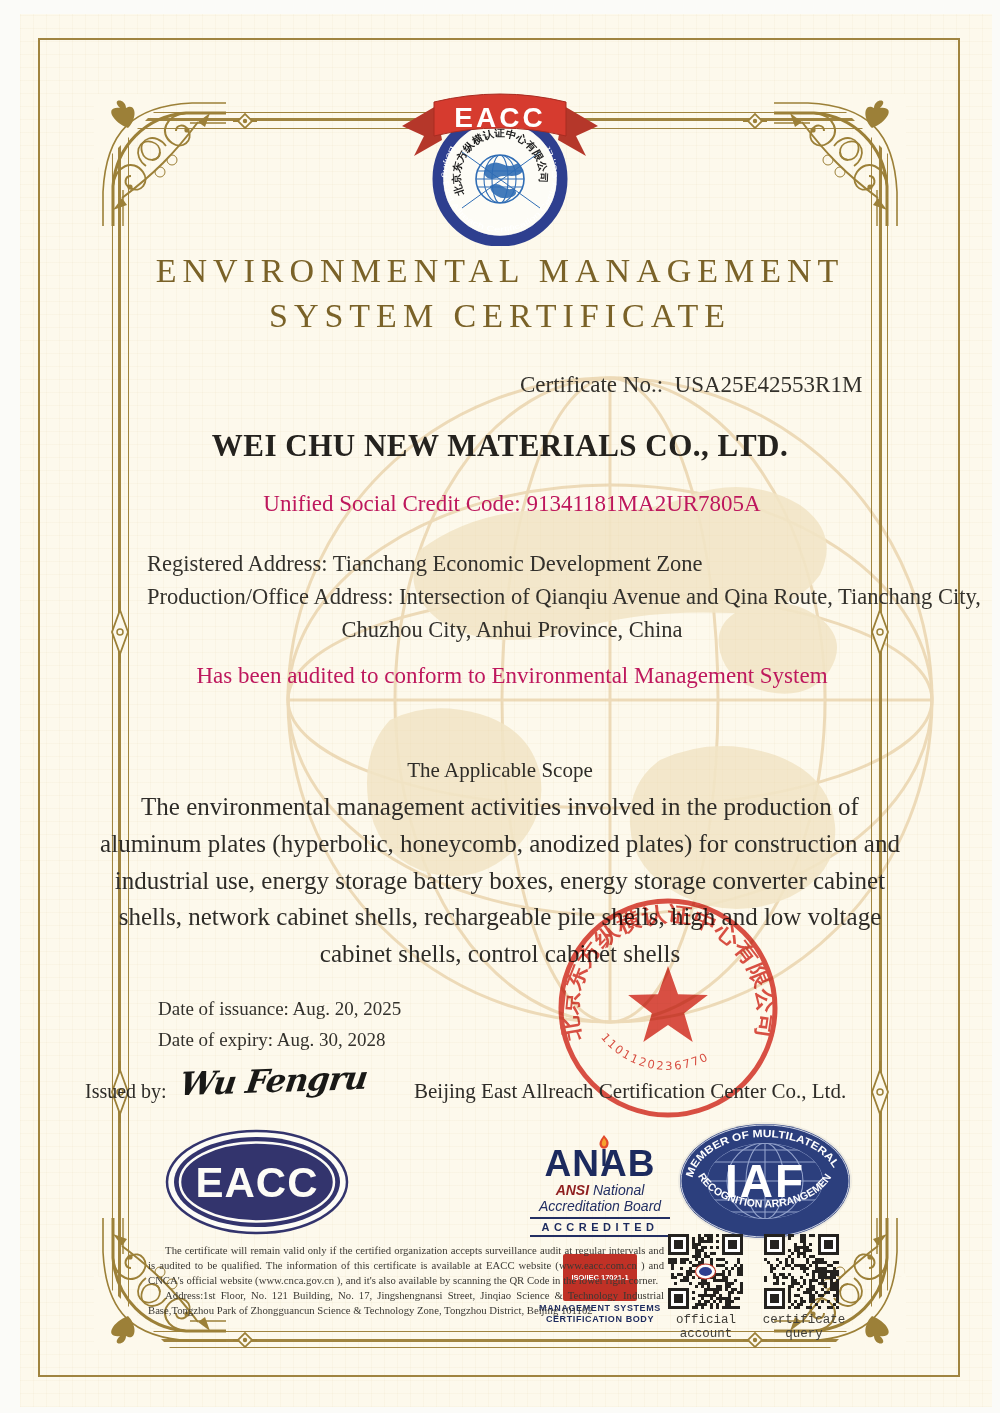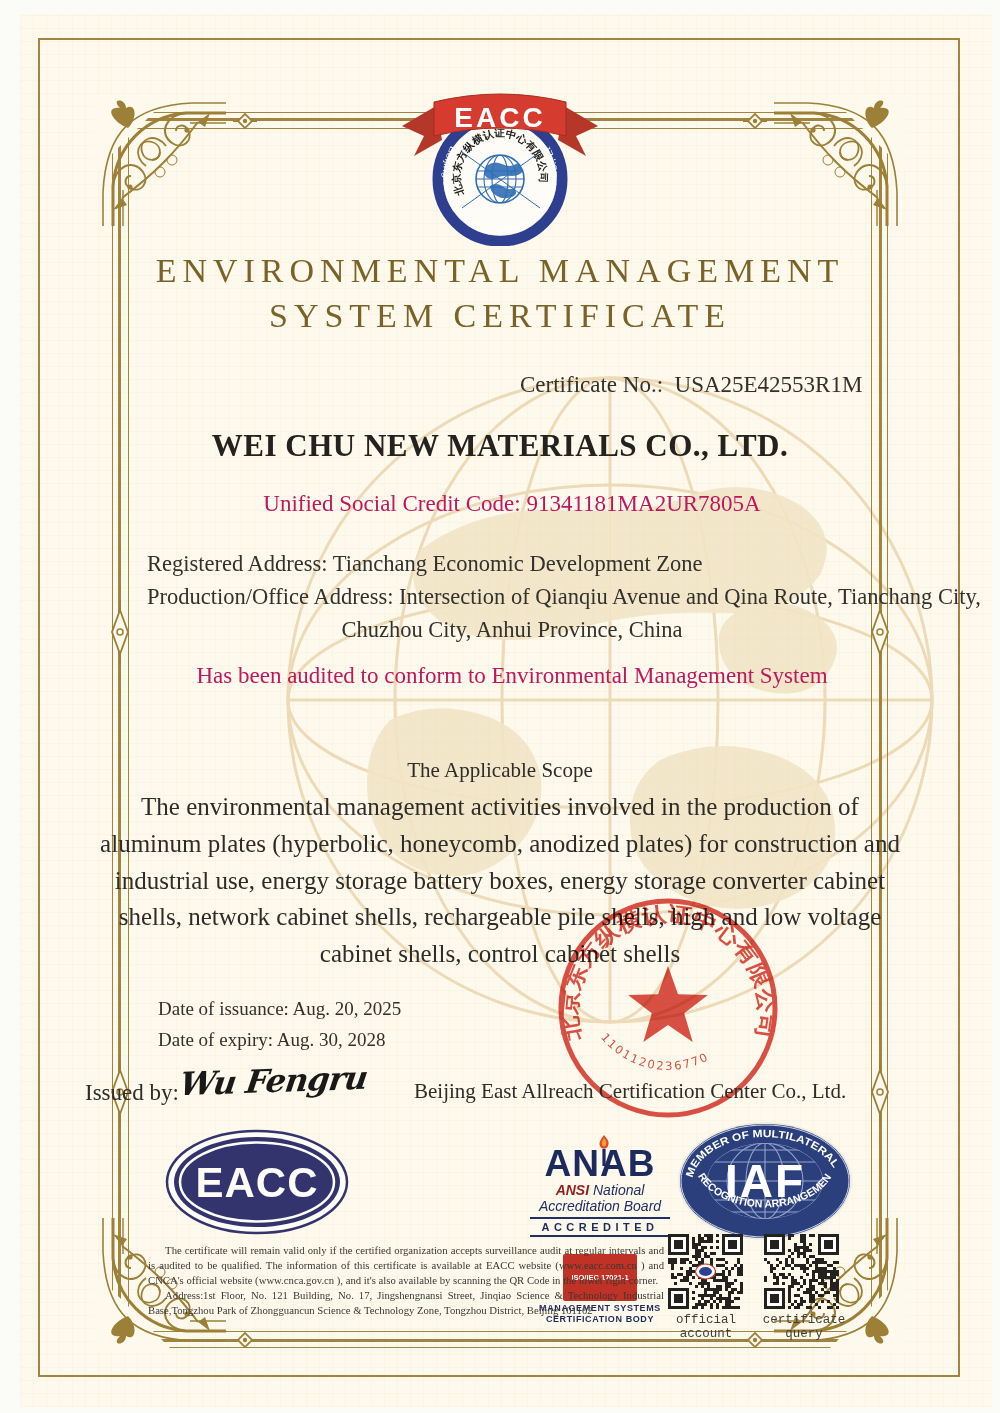--- a/index.html
+++ b/index.html
@@ -28,21 +28,21 @@
   .ctr{left:0;width:1000px;text-align:center;}
   .title{font-size:34px;letter-spacing:6px;color:var(--brown);font-family:"Liberation Serif",serif;}
   .certno{font-size:23px;color:#33312c;}
   .company{font-size:31px;font-weight:bold;letter-spacing:.5px;color:#24221e;}
   .body-line{font-size:23px;color:#be185d;margin-left:12px;}
   .addr{font-size:22.5px;color:#33312c;margin-left:12px;}
   .iso{font-size:32px;letter-spacing:1px;color:#33312c;}
   .scopehead{font-size:21px;}
   .scope{font-size:25px;line-height:1.47;text-align:center;color:#2e2c28;}
   .dateline{font-size:19px;color:#33312c;}
-  .issuedby{font-size:23px;text-align:right;}
+  .issuedby{font-size:20px;text-align:right;}
   .issuer{font-size:21px;}
   .sig{font-family:"DejaVu Serif",serif;font-style:italic;font-weight:bold;font-size:32px;
        letter-spacing:-1px;transform:rotate(-2deg) skewX(-10deg);color:#191917;}
   .fineprint{width:516px;font-size:10.7px;line-height:1.4;text-align:justify;color:#3a3833;}
   .fineprint p{text-indent:1.6em;}
   .qr-label{font-family:"Liberation Mono",monospace;font-size:12.5px;color:#403e38;text-align:center;}
   
   .anab{width:140px;text-align:center;color:#1c2a5e;font-family:"Liberation Sans",sans-serif;}
   .anab-name{position:relative;font-size:37px;font-weight:bold;letter-spacing:1px;line-height:.95;}
   .anab-torch{position:absolute;left:64px;top:-12px;}

